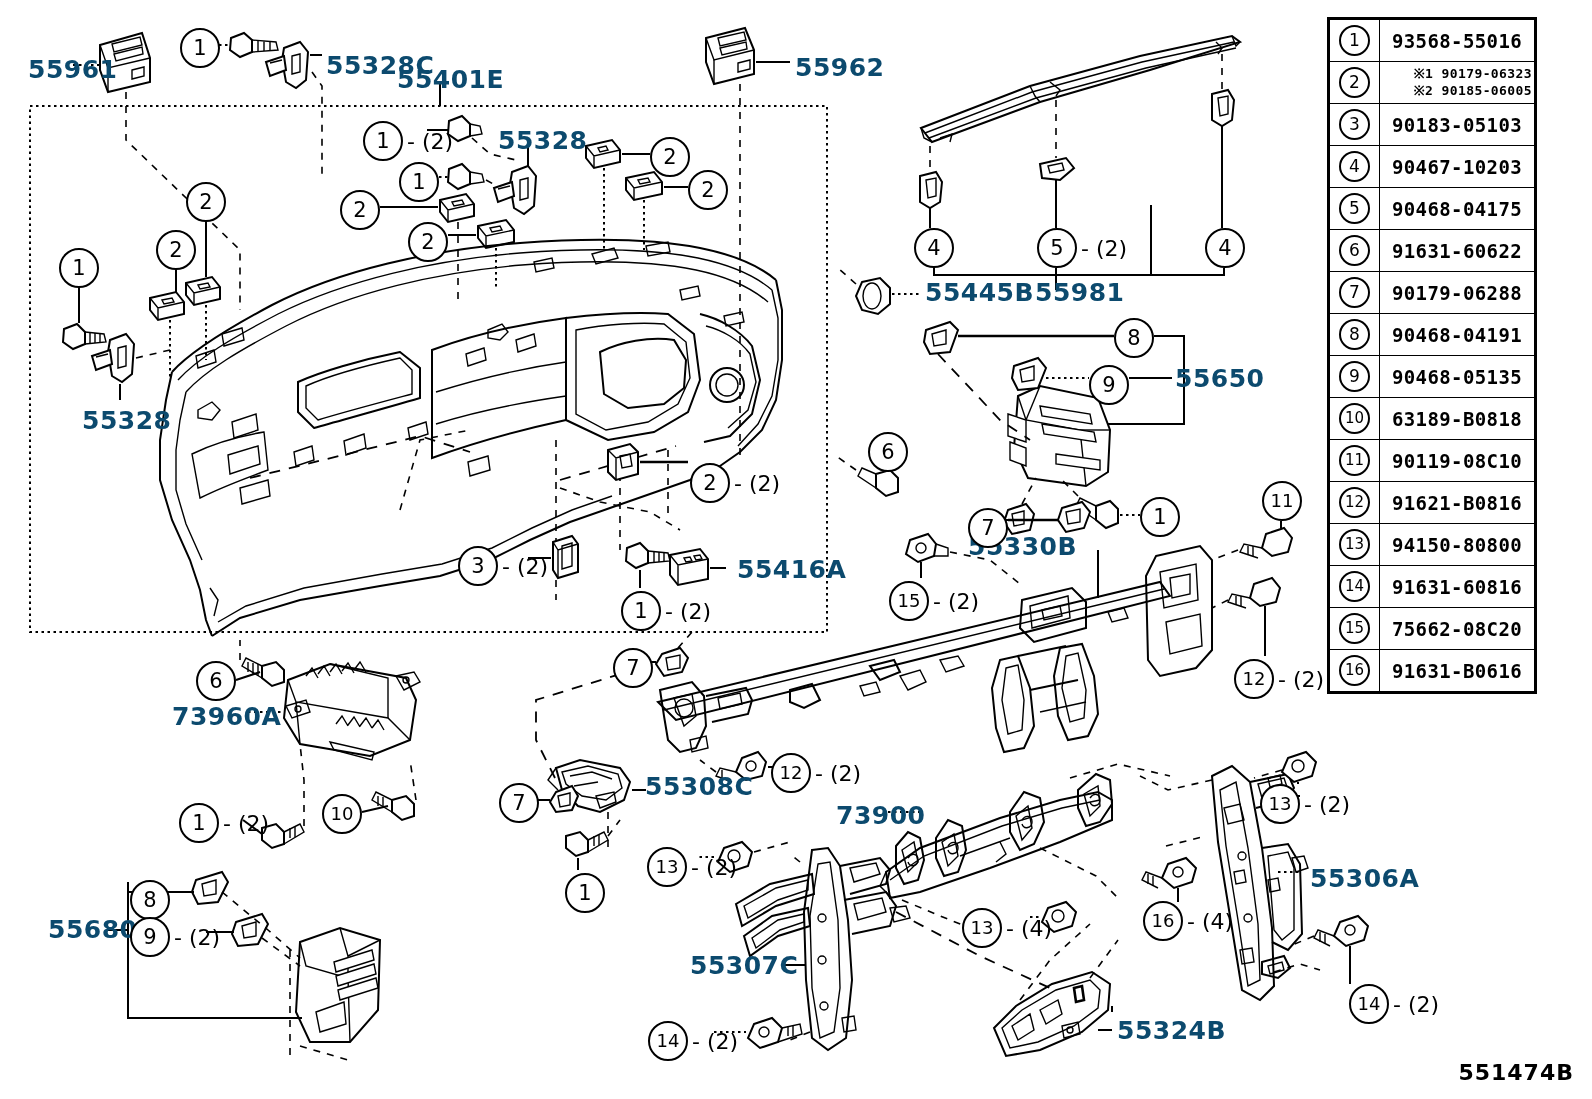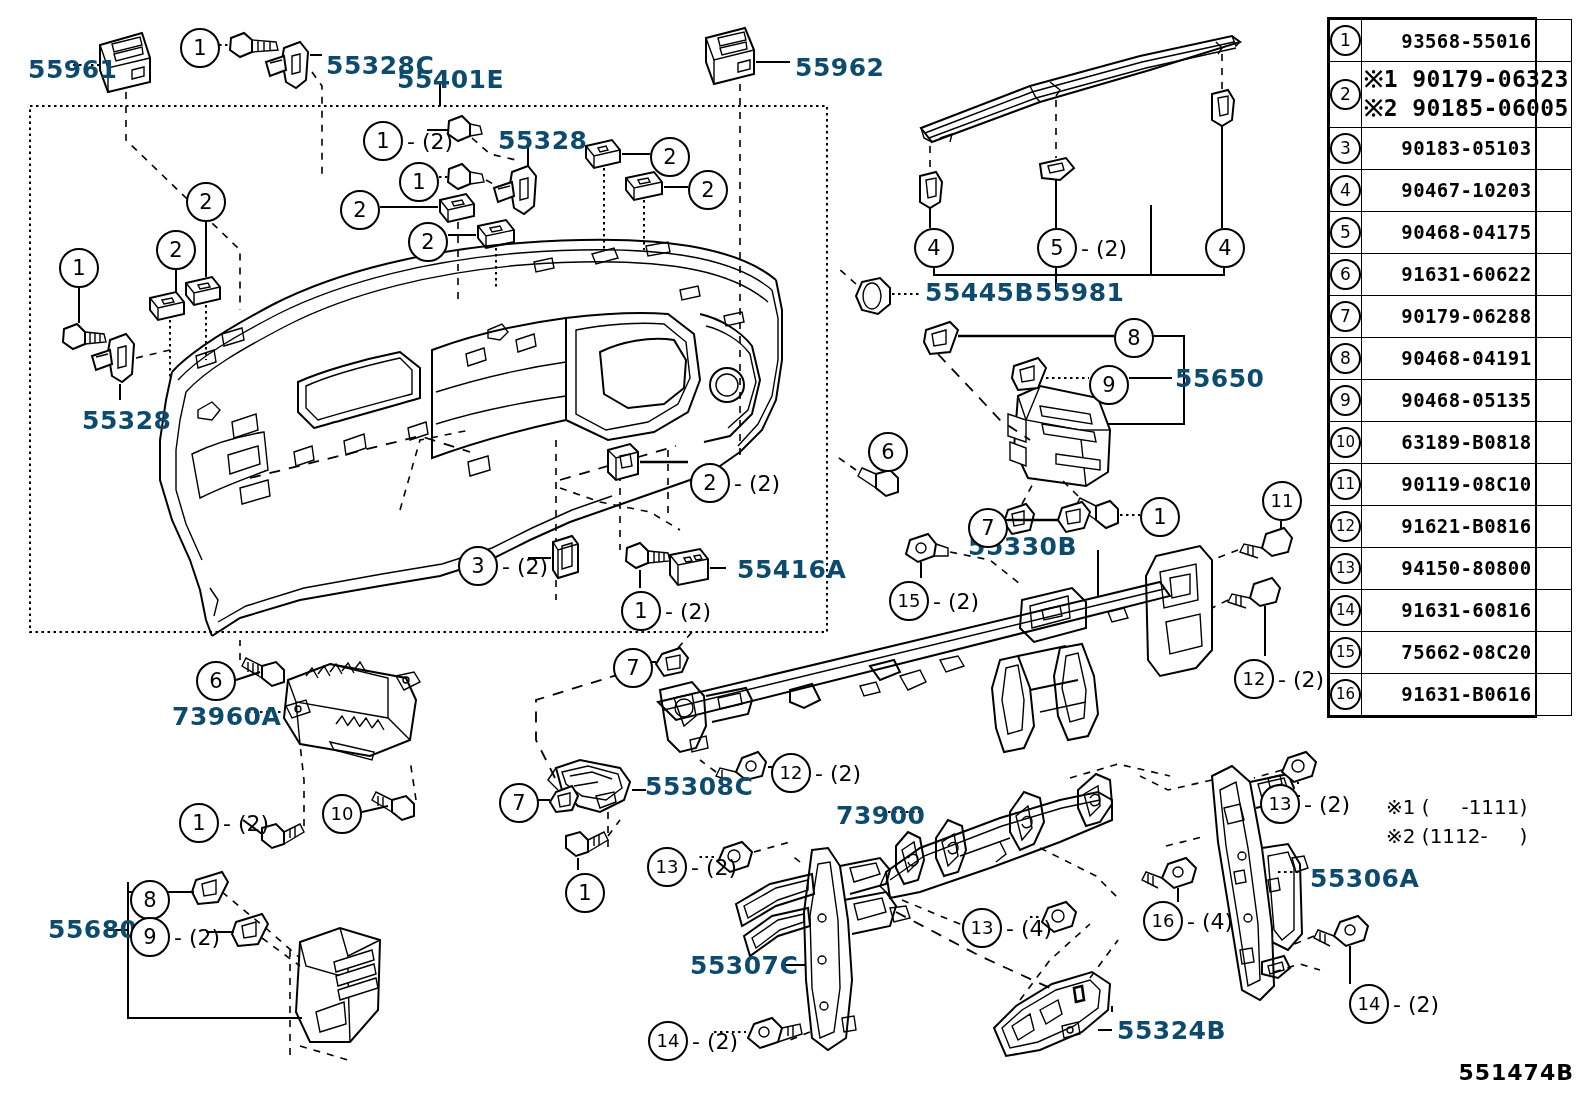--- a/index.html
+++ b/index.html
@@ -86,21 +86,21 @@
   #legend td.pn-cell {
     text-align: center;
     font-weight: bold;
     font-size: 19px;
     letter-spacing: 0.4px;
     font-family: "DejaVu Sans Mono", "Liberation Mono", monospace;
     white-space: nowrap;
     padding: 0 4px;
   }
   #legend td.pn-cell.two-line {
-    font-size: 23px;
+    font-size: 13px;
     line-height: 1.28;
     padding: 3px 2px;
     text-align: right;
   }
   #legend td.pn-cell.two-line .pn-row { display: block; white-space: nowrap; }
   .legend-circ {
     display: inline-block;
     width: 31px; height: 31px;
     border: 2px solid #000;
     border-radius: 50%;
@@ -960,17 +960,16 @@
             <td class="num-cell"><span class="legend-circ two-digit">15</span></td>
             <td class="pn-cell">75662-08C20</td>
           </tr>
           <tr>
             <td class="num-cell"><span class="legend-circ two-digit">16</span></td>
             <td class="pn-cell">91631-B0616</td>
           </tr>
         </tbody>
     </table>
   </div>
-  <div id="legend-notes"><div>※1 (     -1111)</div><div>※2 (1112-     )</div></div>
 
   <div class="dgm-id">551474B</div>
 
 </div>
 
 </body></html>

